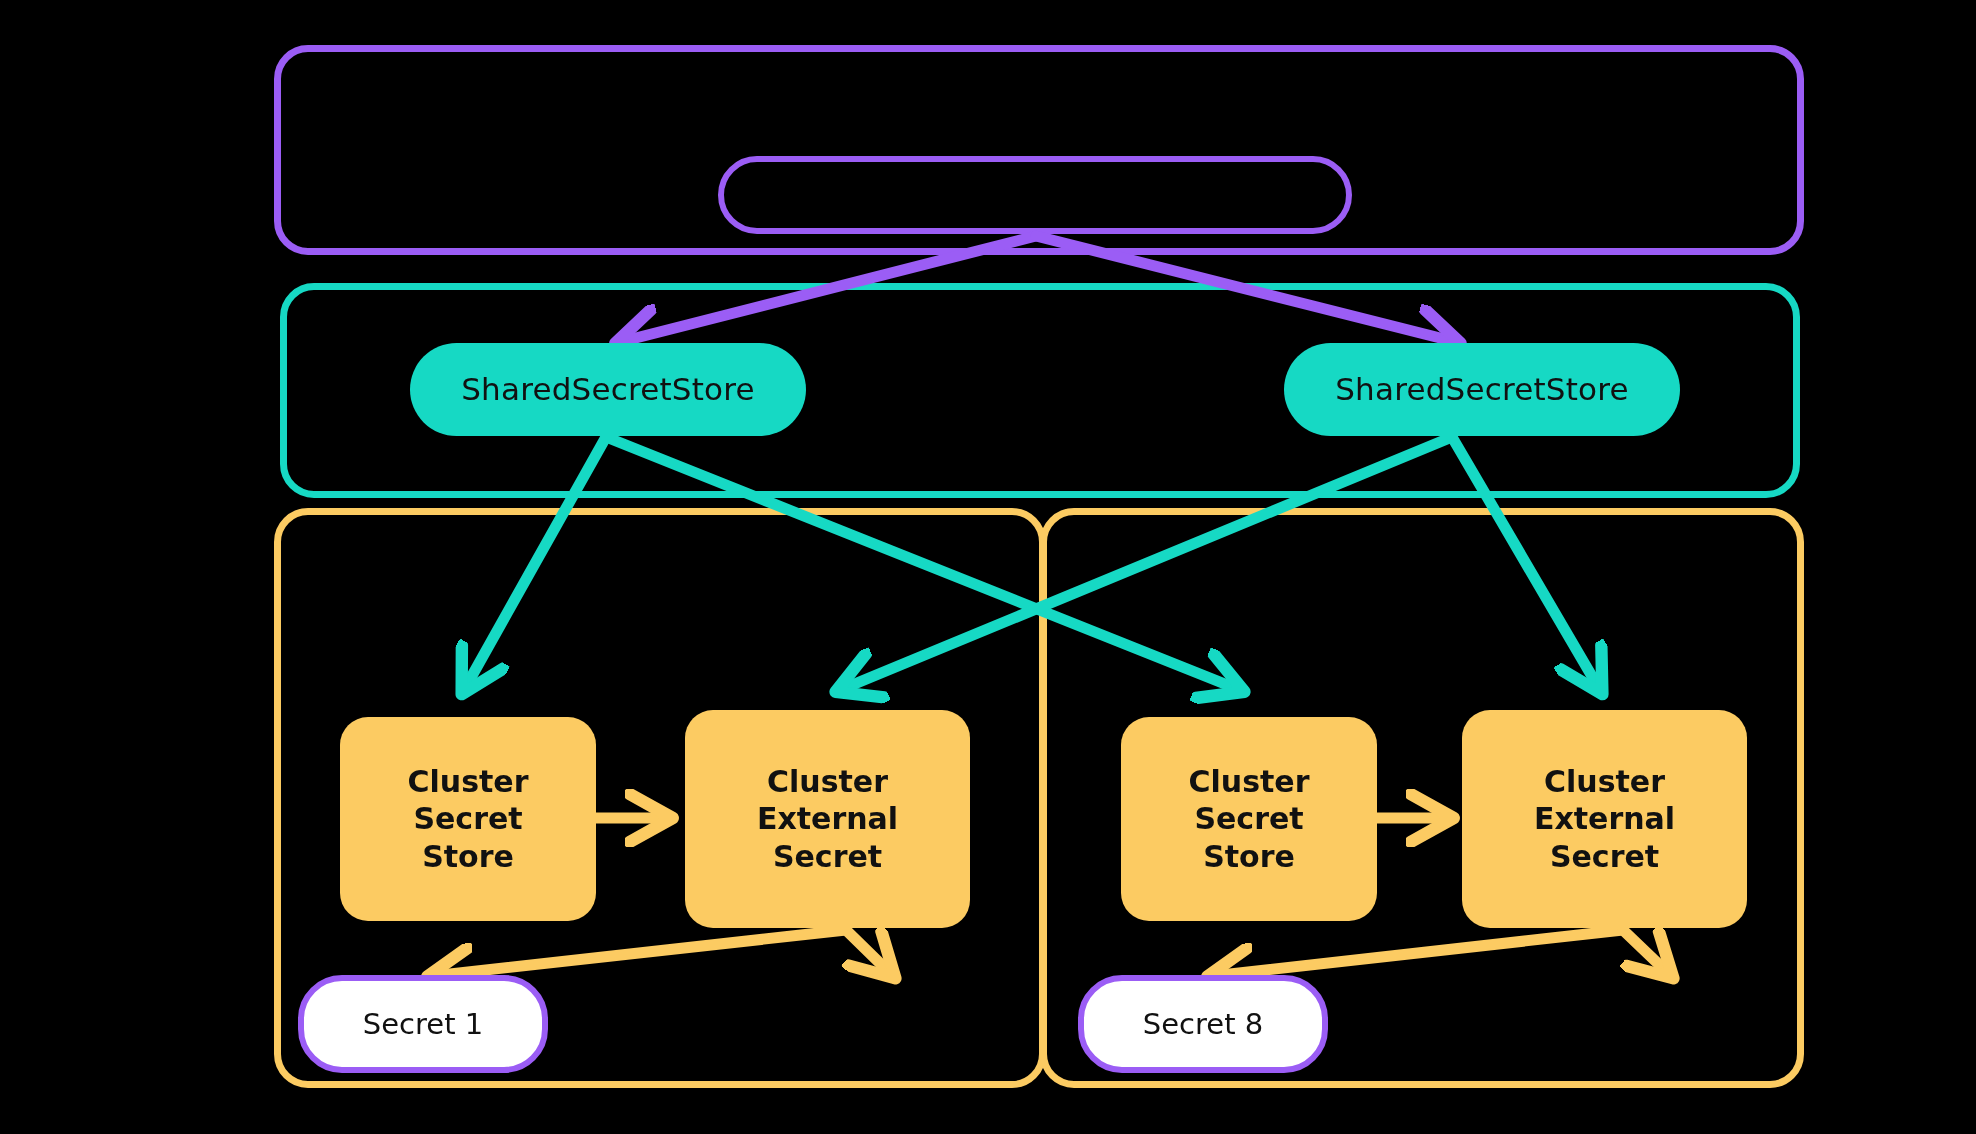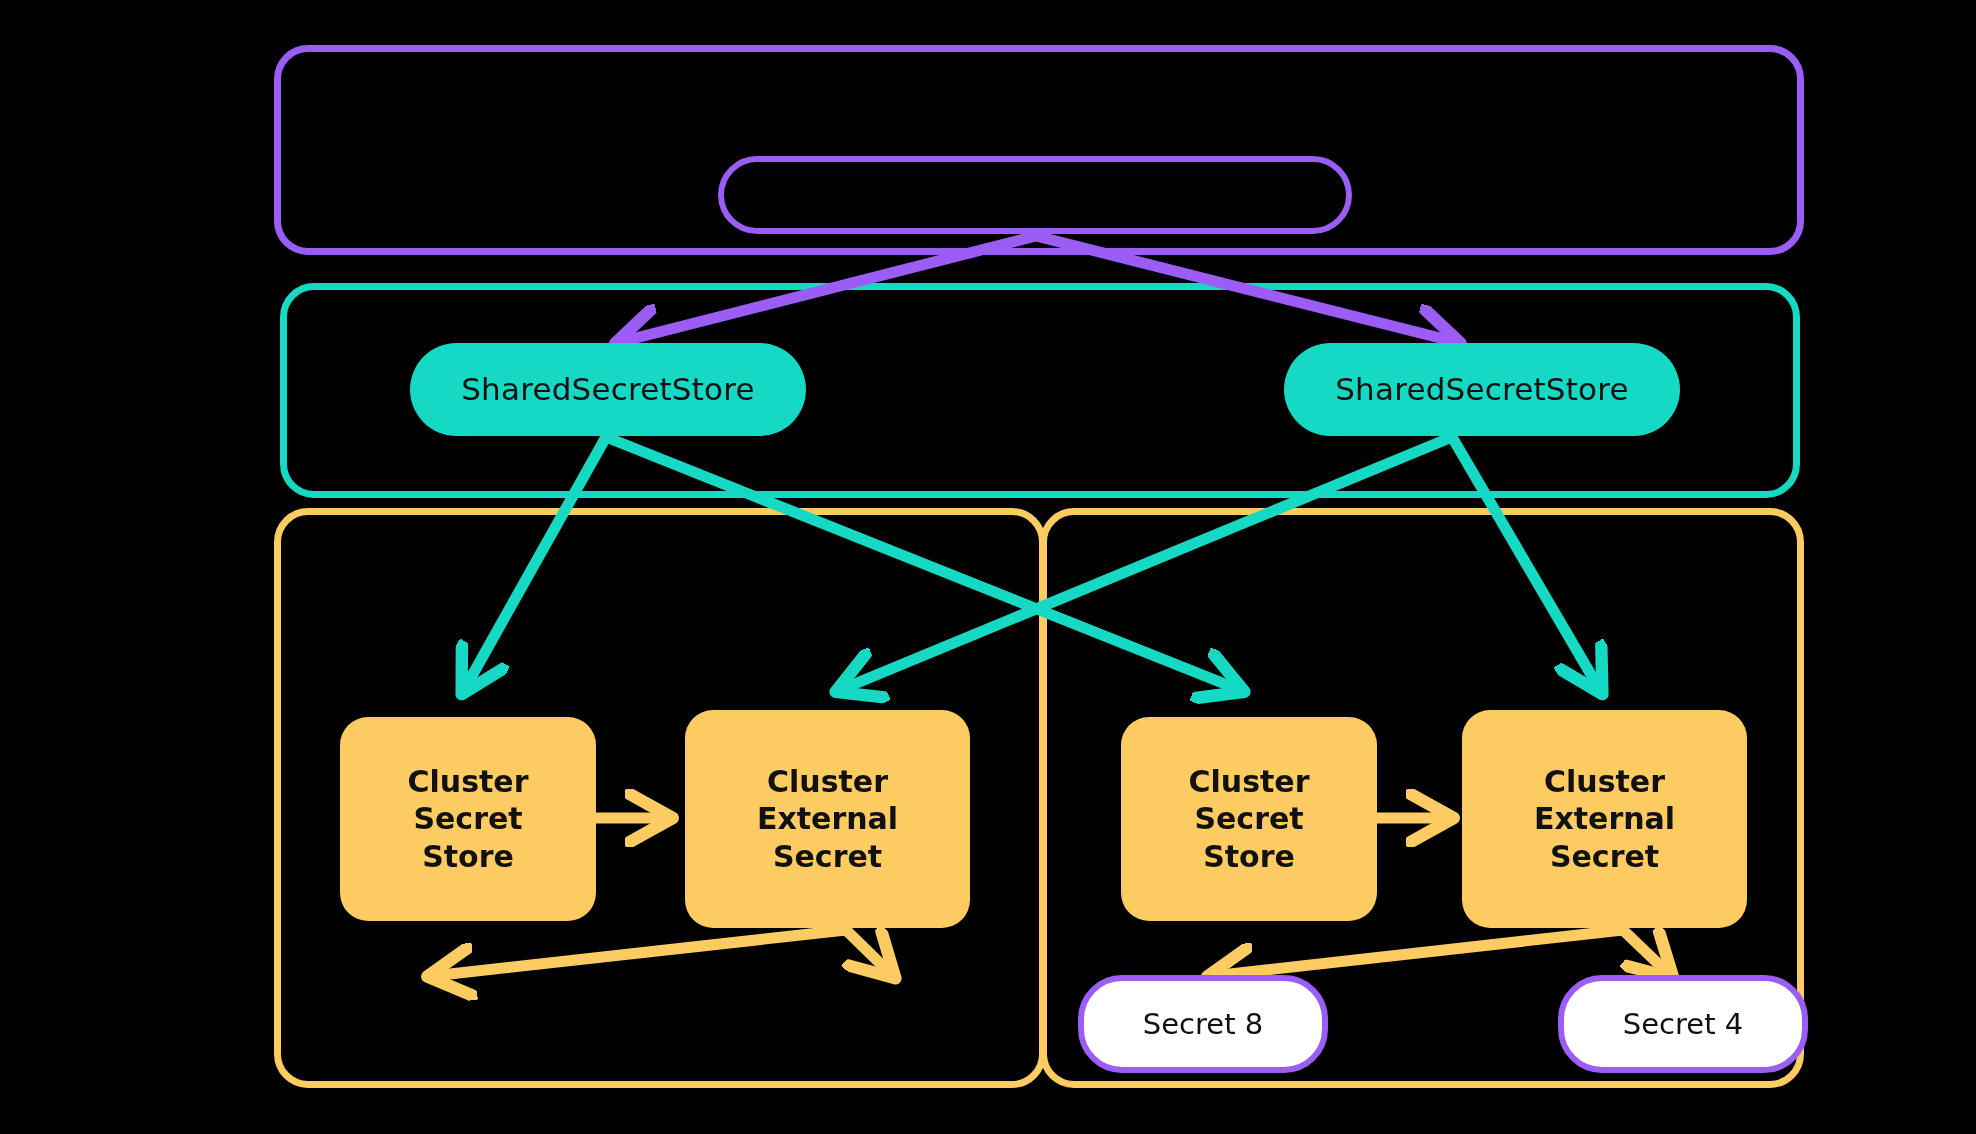--- a/index.html
+++ b/index.html
@@ -145,23 +145,23 @@
 Secret
 Store</span>
   </div>
 
   <div class="node cluster-node" style="left:1422px; top:710px; width:285px; height:218px;">
     <span>Cluster
 External
 Secret</span>
   </div>
 
+  <div class="node secret-node" style="left:258px; top:975px; width:250px; height:98px;">
+    <span>Secret 1</span>
+  </div>
 
 
   <div class="node secret-node" style="left:1038px; top:975px; width:250px; height:98px;">
     <span>Secret 8</span>
   </div>
 
-  <div class="node secret-node" style="left:1518px; top:975px; width:250px; height:98px;">
-    <span>Secret 4</span>
-  </div>
 
 </div>
 
 </body></html>

